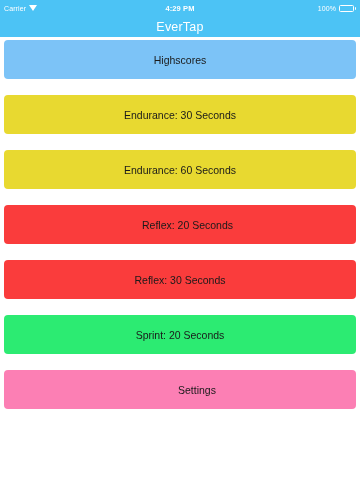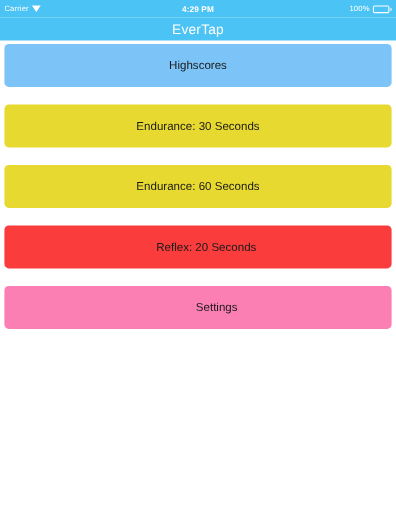--- a/index.html
+++ b/index.html
@@ -174,20 +174,26 @@
       </button>
       <button class="menu-btn" style="background: rgb(232, 217, 48);">
         <span class="menu-btn-label">Endurance: 30 Seconds</span>
       </button>
       <button class="menu-btn" style="background: rgb(232, 217, 48);">
         <span class="menu-btn-label">Endurance: 60 Seconds</span>
       </button>
       <button class="menu-btn" style="background: rgb(250, 60, 60); padding-left: 15px;">
         <span class="menu-btn-label">Reflex: 20 Seconds</span>
       </button>
+      <button class="menu-btn" style="background: rgb(250, 60, 60);">
+        <span class="menu-btn-label">Reflex: 30 Seconds</span>
+      </button>
+      <button class="menu-btn" style="background: rgb(44, 235, 114);">
+        <span class="menu-btn-label">Sprint: 20 Seconds</span>
+      </button>
       <button class="menu-btn" style="background: rgb(252, 127, 180); padding-left: 34px;">
         <span class="menu-btn-label">Settings</span>
       </button>
     </div>
 
   <div class="spacer"></div>
 
 </div>
 
 </body></html>

